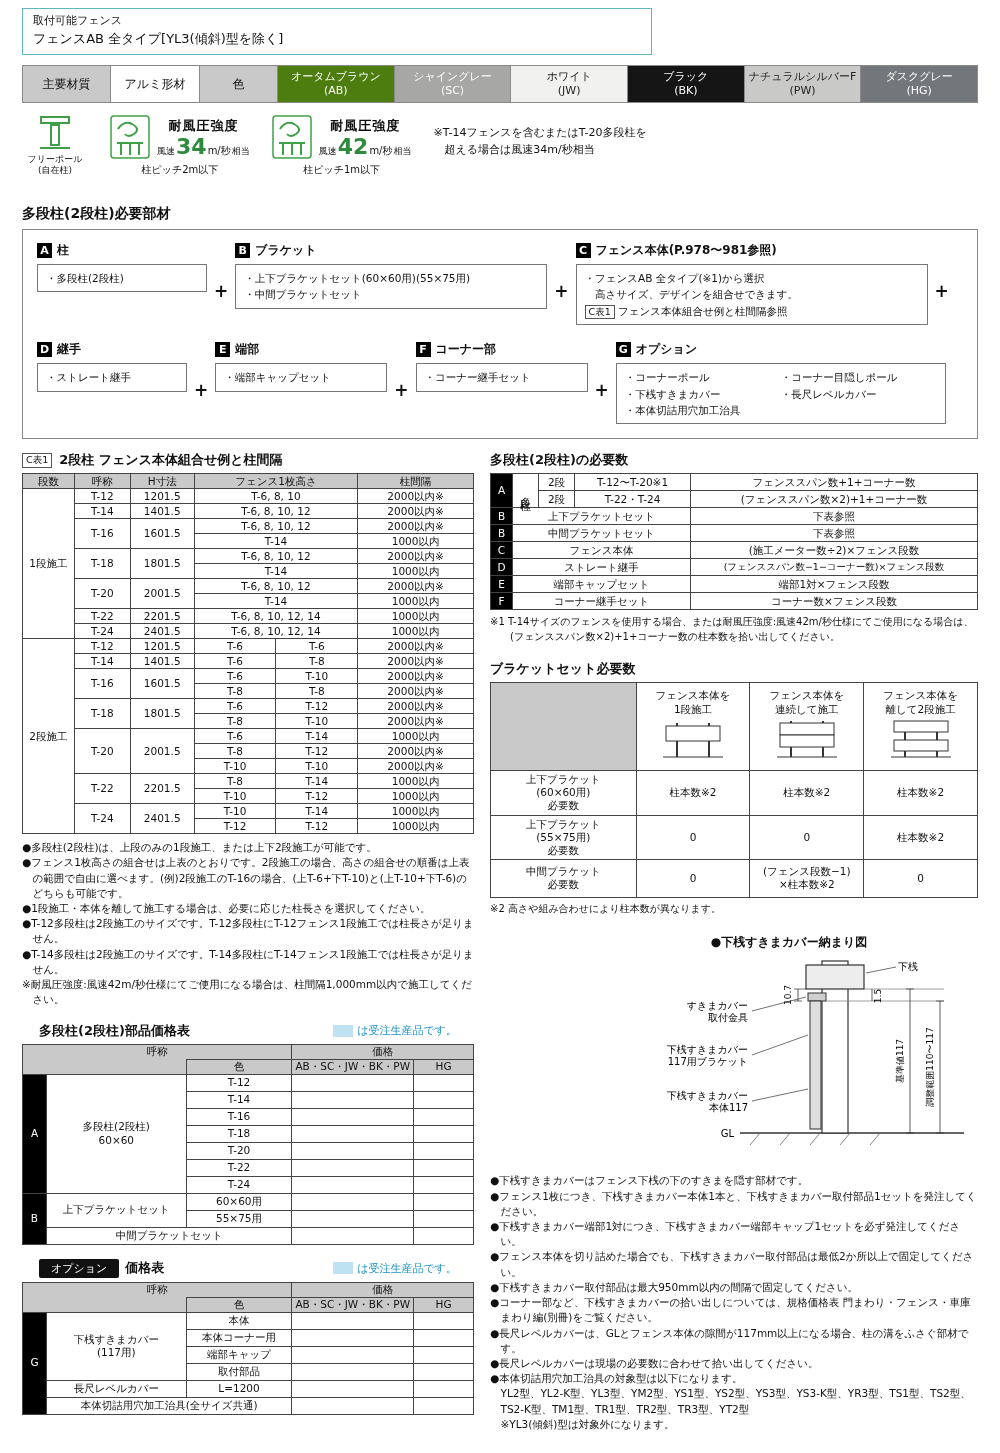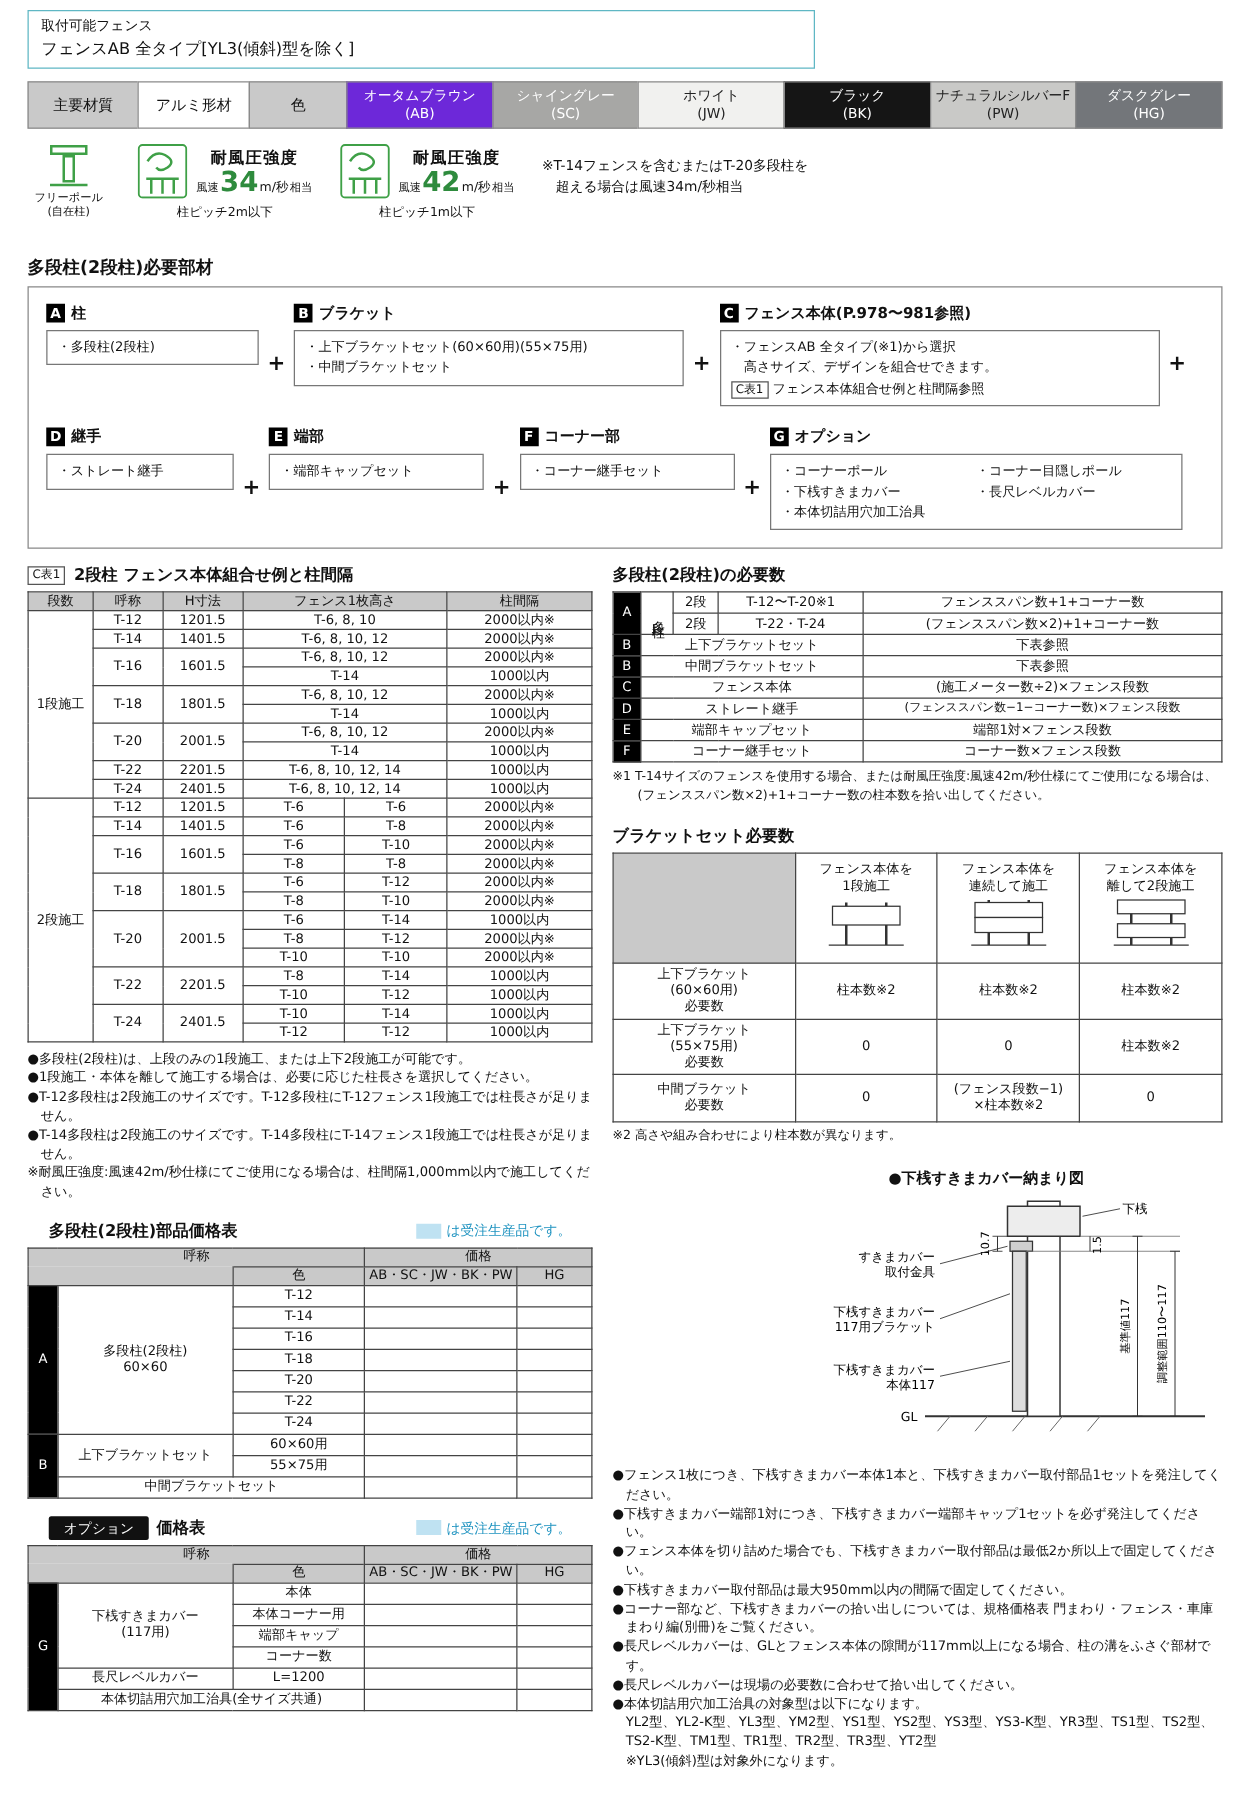--- a/index.html
+++ b/index.html
@@ -111,21 +111,21 @@
 
   <div class="hdr-box">
     <div class="hdr-l1">取付可能フェンス</div>
     <div class="hdr-l2">フェンスAB 全タイプ[YL3(傾斜)型を除く]</div>
   </div>
 
   <div class="mat-bar">
     <div class="mat-cell mat-head">主要材質</div>
     <div class="mat-cell mat-plain">アルミ形材</div>
     <div class="mat-cell mat-color">色</div>
-    <div class="swatch" style="background: #6d28d9; color: rgb(255, 255, 255);">
+    <div class="swatch" style="background: #4d7c0f; color: rgb(255, 255, 255);">
       <span>オータムブラウン</span>
       <span>(AB)</span>
     </div>
     <div class="swatch" style="background: rgb(167, 167, 165); color: rgb(255, 255, 255);">
       <span>シャイングレー</span>
       <span>(SC)</span>
     </div>
     <div class="swatch" style="background: rgb(241, 241, 239); color: rgb(34, 34, 34);">
       <span>ホワイト</span>
       <span>(JW)</span>
@@ -456,20 +456,21 @@
             <tr>
               <td>T-12</td>
               <td>T-12</td>
               <td>1000以内</td>
             </tr>
           </tbody>
       </table>
 
       <div class="note-list" id="c1-notes">
           <div class="note-line">●多段柱(2段柱)は、上段のみの1段施工、または上下2段施工が可能です。</div>
+          <div class="note-line">●フェンス1枚高さの組合せは上表のとおりです。2段施工の場合、高さの組合せの順番は上表の範囲で自由に選べます。(例)2段施工のT-16の場合、(上T-6+下T-10)と(上T-10+下T-6)のどちらも可能です。</div>
           <div class="note-line">●1段施工・本体を離して施工する場合は、必要に応じた柱長さを選択してください。</div>
           <div class="note-line">●T-12多段柱は2段施工のサイズです。T-12多段柱にT-12フェンス1段施工では柱長さが足りません。</div>
           <div class="note-line">●T-14多段柱は2段施工のサイズです。T-14多段柱にT-14フェンス1段施工では柱長さが足りません。</div>
           <div class="note-line">※耐風圧強度:風速42m/秒仕様にてご使用になる場合は、柱間隔1,000mm以内で施工してください。</div>
         </div>
 
       <div class="price-titlebar">
         <span class="sec-title">多段柱(2段柱)部品価格表</span>
         <span class="legend">
           <span class="legend-sq"></span>
@@ -600,21 +601,21 @@
             <td>本体コーナー用</td>
             <td></td>
             <td></td>
           </tr>
           <tr>
             <td>端部キャップ</td>
             <td></td>
             <td></td>
           </tr>
           <tr>
-            <td>コーナー数</td>
+            <td>取付部品</td>
             <td></td>
             <td></td>
           </tr>
           <tr>
             <td>長尺レベルカバー</td>
             <td>L=1200</td>
             <td></td>
             <td></td>
           </tr>
           <tr>
@@ -815,20 +816,21 @@
           <text x="148" y="98" font-size="10" text-anchor="end">下桟すきまカバー</text>
           <text x="148" y="110" font-size="10" text-anchor="end">117用ブラケット</text>
           <line x1="152" y1="146" x2="208" y2="134" stroke="#333" stroke-width="0.7"></line>
           <text x="148" y="144" font-size="10" text-anchor="end">下桟すきまカバー</text>
           <text x="148" y="156" font-size="10" text-anchor="end">本体117</text>
           <text x="134" y="182" font-size="10" text-anchor="end">GL</text>
         </svg>
       </div>
 
       <div class="note-list" id="bottom-notes">
+          <div class="note-line">●下桟すきまカバーはフェンス下桟の下のすきまを隠す部材です。</div>
           <div class="note-line">●フェンス1枚につき、下桟すきまカバー本体1本と、下桟すきまカバー取付部品1セットを発注してください。</div>
           <div class="note-line">●下桟すきまカバー端部1対につき、下桟すきまカバー端部キャップ1セットを必ず発注してください。</div>
           <div class="note-line">●フェンス本体を切り詰めた場合でも、下桟すきまカバー取付部品は最低2か所以上で固定してください。</div>
           <div class="note-line">●下桟すきまカバー取付部品は最大950mm以内の間隔で固定してください。</div>
           <div class="note-line">●コーナー部など、下桟すきまカバーの拾い出しについては、規格価格表 門まわり・フェンス・車庫まわり編(別冊)をご覧ください。</div>
           <div class="note-line">●長尺レベルカバーは、GLとフェンス本体の隙間が117mm以上になる場合、柱の溝をふさぐ部材です。</div>
           <div class="note-line">●長尺レベルカバーは現場の必要数に合わせて拾い出してください。</div>
           <div class="note-line">●本体切詰用穴加工治具の対象型は以下になります。</div>
           <div class="note-line">　YL2型、YL2-K型、YL3型、YM2型、YS1型、YS2型、YS3型、YS3-K型、YR3型、TS1型、TS2型、TS2-K型、TM1型、TR1型、TR2型、TR3型、YT2型</div>
           <div class="note-line">　※YL3(傾斜)型は対象外になります。</div>

